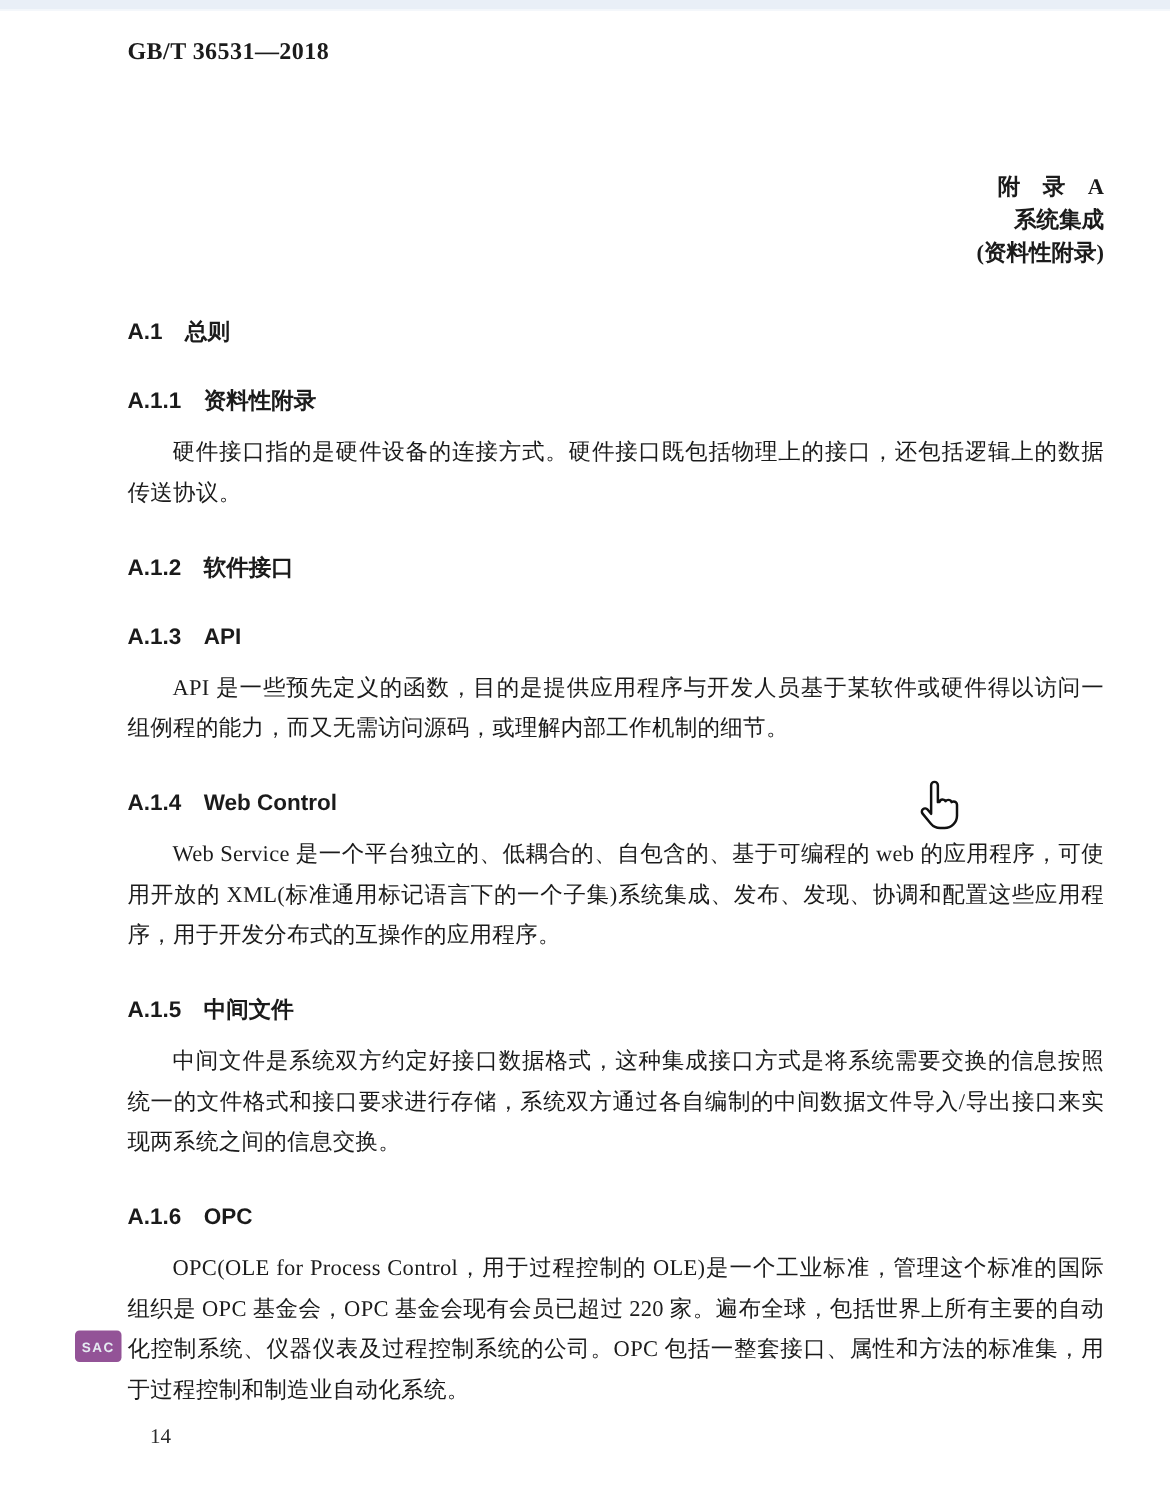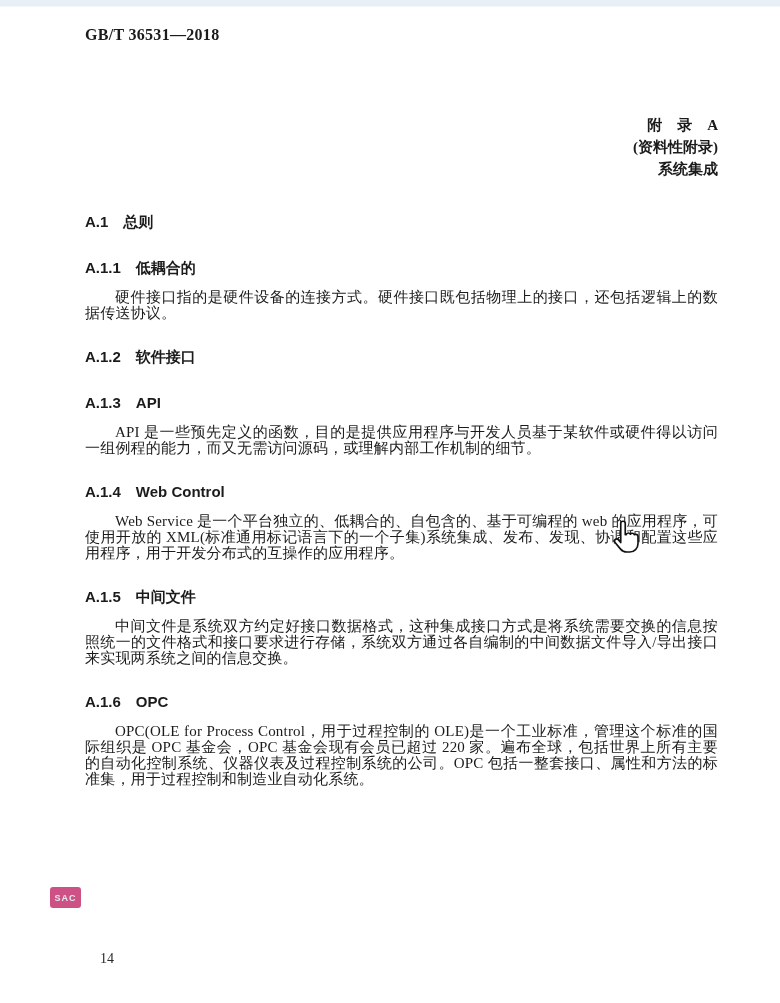--- a/index.html
+++ b/index.html
@@ -21,21 +21,21 @@
     top: 0; left: 0; right: 0;
     height: 6px;
     background: #e9eff7;
     border-bottom: 1px solid #f3f7fb;
   }
   .doc {
     position: absolute;
     top: 0; left: 0;
     width: 780px;
     box-sizing: border-box;
-    padding: 26px 62px 0 85px;
+    padding: 26px 44px 0 85px;
   }
   .std-no {
     font-weight: bold;
     font-size: 16px;
     letter-spacing: 0.3px;
   }
   .appendix {
     margin-top: 70px;
     text-align: right;
     font-family: Liberation Serif, serif;
@@ -48,39 +48,39 @@
     font-weight: bold;
     font-size: 15px;
     line-height: 20px;
     margin: 0;
   }
   .clause    { margin-top: 32px; }
   .subclause { margin-top: 26px; }
   .para {
     margin: 11px 0 0 0;
     font-size: 15px;
-    line-height: 16px;
+    line-height: 27px;
     text-align: justify;
     text-indent: 2em;
     letter-spacing: 0.2px;
   }
   .page-number {
     position: absolute;
     left: 100px;
     top: 951px;
     font-size: 14px;
     color: #2a2a2a;
   }
   .watermark {
     position: absolute;
     left: 50px;
     top: 887px;
     width: 31px;
     height: 21px;
-    background: #be185d;
+    background: #701a75;
     border-radius: 3px;
     opacity: 0.75;
     display: flex;
     align-items: center;
     justify-content: center;
     font-family: "Liberation Sans", "DejaVu Sans", sans-serif;
     font-weight: bold;
     font-size: 9px;
     letter-spacing: 1px;
     color: #dde5ee;
@@ -99,26 +99,26 @@
 <body>
 
 <div class="top-band"></div>
 
 <main class="doc">
 
   <div class="std-no">GB/T 36531—2018</div>
 
   <div class="appendix">
     <div>附　录　A</div>
+    <div>系统集成</div>
     <div>(资料性附录)</div>
-    <div>系统集成</div>
   </div>
 
   <h2 class="clause">A.1　总则</h2>
-  <h3 class="subclause">A.1.1　低耦合的</h3>
+  <h3 class="subclause">A.1.1　资料性附录</h3>
   <p class="para">硬件接口指的是硬件设备的连接方式。硬件接口既包括物理上的接口，还包括逻辑上的数据传送协议。</p>
 
   <h3 class="subclause">A.1.2　软件接口</h3>
 
   <h3 class="subclause">A.1.3　API</h3>
   <p class="para">API 是一些预先定义的函数，目的是提供应用程序与开发人员基于某软件或硬件得以访问一组例程的能力，而又无需访问源码，或理解内部工作机制的细节。</p>
 
   <h3 class="subclause">A.1.4　Web Control</h3>
   <p class="para">Web Service 是一个平台独立的、低耦合的、自包含的、基于可编程的 web 的应用程序，可使用开放的 XML(标准通用标记语言下的一个子集)系统集成、发布、发现、协调和配置这些应用程序，用于开发分布式的互操作的应用程序。</p>
 

